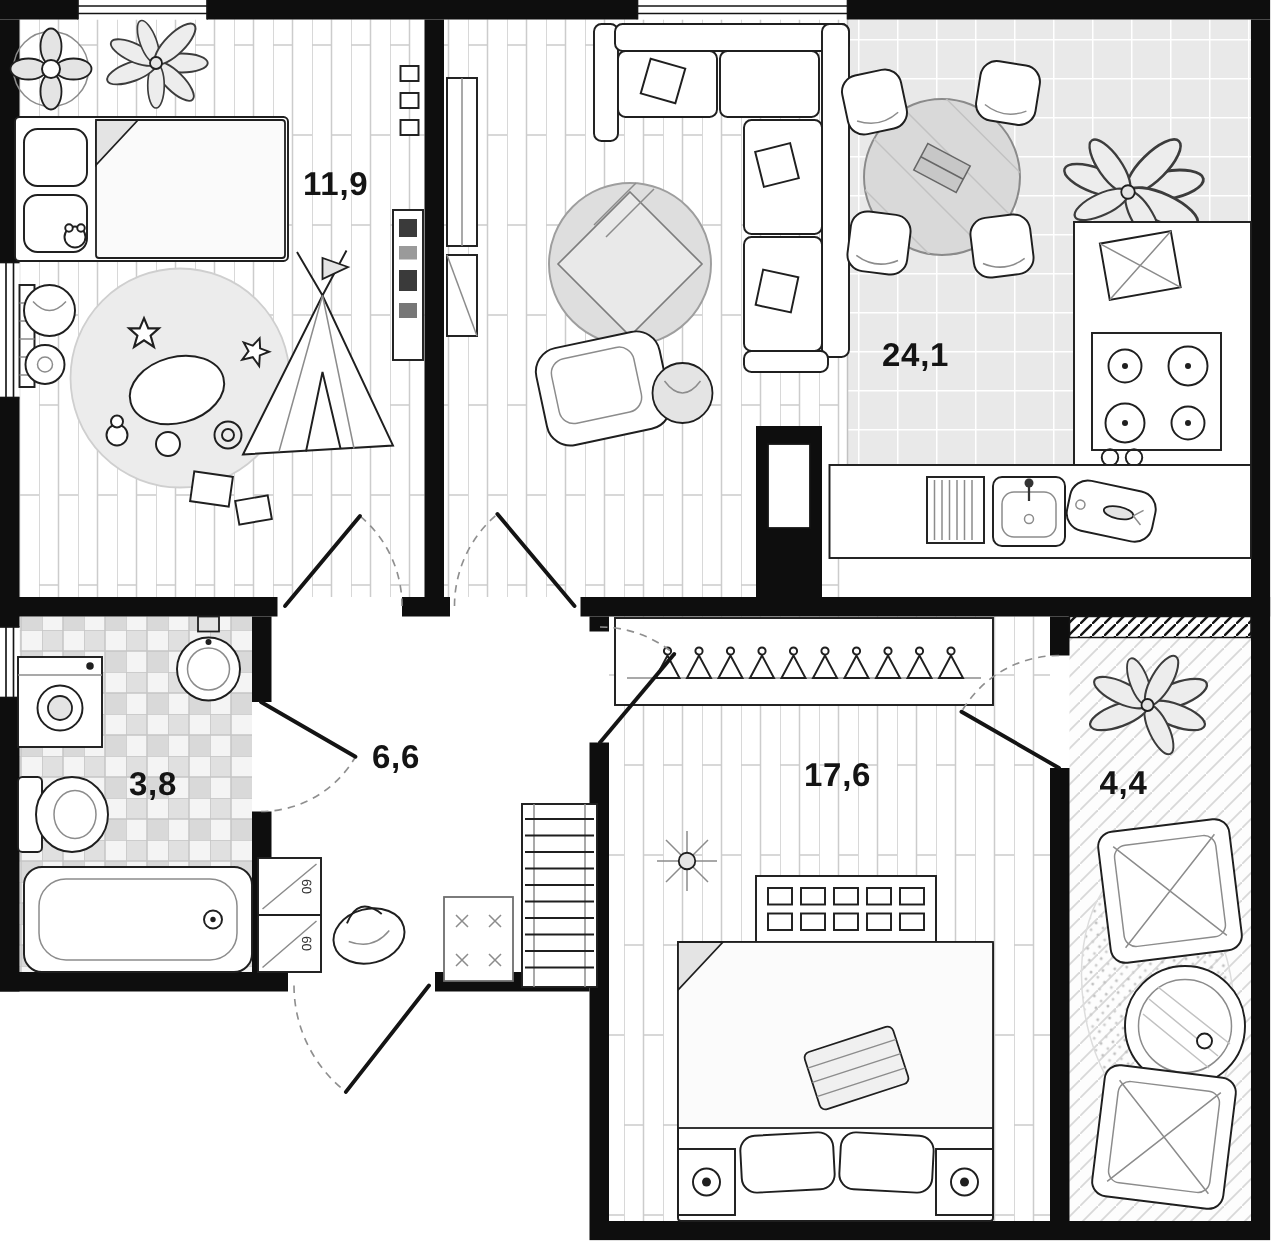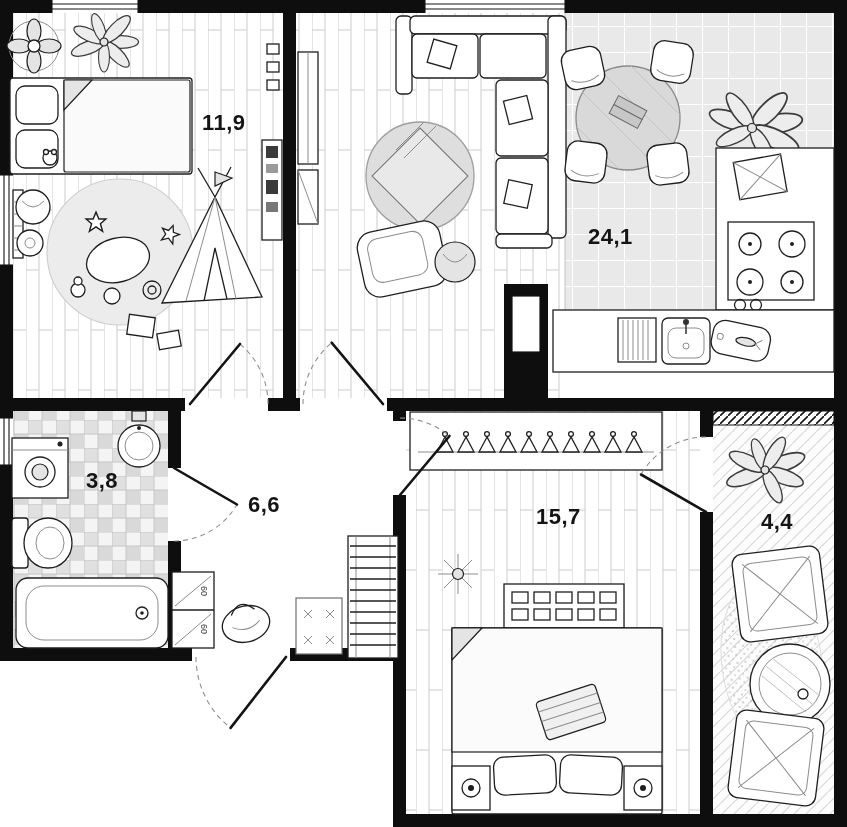--- a/index.html
+++ b/index.html
@@ -4,24 +4,24 @@
 <title>Floor plan</title>
 <style>
   html,body{margin:0;padding:0;background:#ffffff;}
   .plan{position:relative;width:847px;height:827px;background:#fff;overflow:hidden;
         font-family:"Liberation Sans",sans-serif;text-align:center;}
   .plan svg{position:absolute;left:0;top:0;}
   .area-label{position:absolute;font-weight:700;font-size:22px;color:#141414;
               letter-spacing:.5px;user-select:none;}
   #lbl-kids{left:202px;top:110px}
   #lbl-kitchen{left:588px;top:224px}
-  #lbl-bath{left:86px;top:468px}
+  #lbl-bath{left:86px;top:510px}
   #lbl-hall{left:248px;top:492px}
   #lbl-bed{left:536px;top:504px}
-  #lbl-balcony{left:761px;top:509px}
+  #lbl-balcony{left:733px;top:509px}
 
   
   .wall{fill:#0e0e0e;stroke:none}
   .fw{fill:#ffffff;stroke:#1f1f1f;stroke-width:1.3}
   .fg{fill:#e4e4e4;stroke:#1f1f1f;stroke-width:1.2}
   .fl{fill:none;stroke:#1f1f1f;stroke-width:1.3}
   .thin{fill:none;stroke:#8c8c8c;stroke-width:1}
   .lite{fill:none;stroke:#c2c2c2;stroke-width:1}
   .dash{fill:none;stroke:#8f8f8f;stroke-width:1.1;stroke-dasharray:5 4}
   .leaf-door{stroke:#141414;stroke-width:2.6;stroke-linecap:round}
@@ -493,15 +493,15 @@
   <g>
     <path class="dash" d="M196 657 A90 90 0 0 0 230.6 727.9"></path>
     <line class="leaf-door" x1="286" y1="657" x2="230.6" y2="727.9"></line>
   </g>
 </svg>
 
 <div class="area-label" id="lbl-kids">11,9</div>
 <div class="area-label" id="lbl-kitchen">24,1</div>
 <div class="area-label" id="lbl-bath">3,8</div>
 <div class="area-label" id="lbl-hall">6,6</div>
-<div class="area-label" id="lbl-bed">15,7</div>
+<div class="area-label" id="lbl-bed">17,6</div>
 <div class="area-label" id="lbl-balcony">4,4</div>
 </div>
 
 </body></html>

